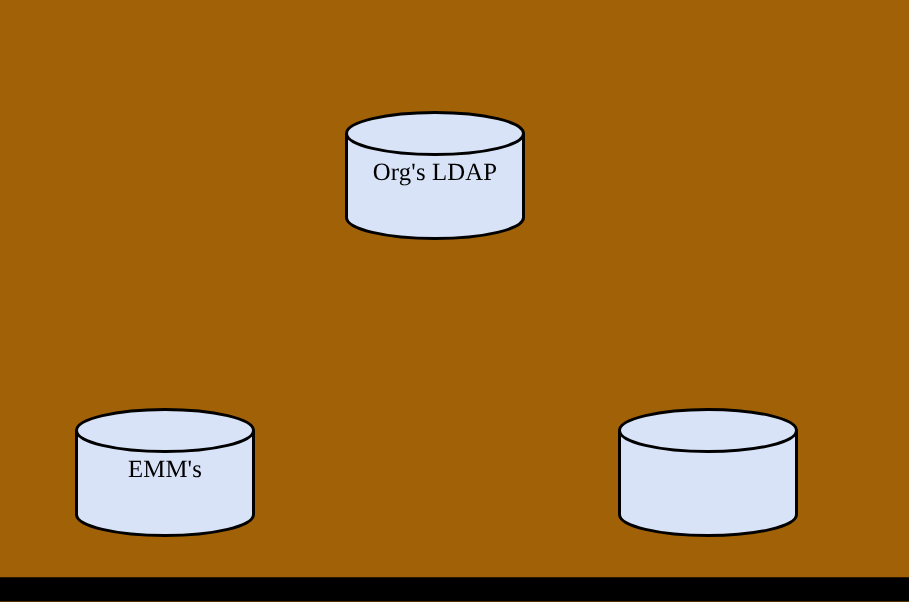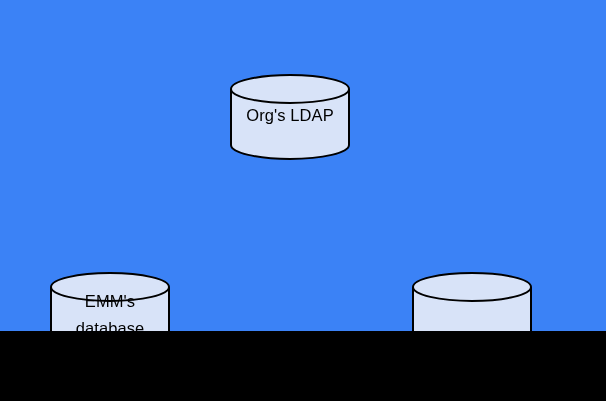--- a/index.html
+++ b/index.html
@@ -3,24 +3,24 @@
 <meta charset="utf-8">
 <style>
   html, body {
     margin: 0;
     padding: 0;
     background: #000000;
   }
   .stage {
     position: relative;
     width: 606px;
-    height: 331px;
-    background: #3b82f6;
+    height: 385px;
+    background: #a16207;
     overflow: hidden;
-    font-family: Liberation Sans, sans-serif;
+    font-family: Liberation Serif, serif;
   }
   .node-svg {
     position: absolute;
     width: 120px;
     height: 86px;
     display: block;
   }
   .cyl {
     stroke: #000000;
     stroke-width: 2;
@@ -33,21 +33,21 @@
     font-size: 16.5px;
     line-height: 28px;
     letter-spacing: 0.1px;
     pointer-events: none;
   }
   
   #svg-ldap   { left: 230px; top: 74px; }
   #label-ldap { left: 230px; top: 101px; }
   
   #svg-emm    { left: 50px; top: 272px; }
-  #label-emm  { left: 50px; top: 288px; line-height: 27px; }
+  #label-emm  { left: 50px; top: 299px; line-height: 27px; }
   
   #svg-google   { left: 412px; top: 272px; }
   #label-google { left: 412px; top: 313px; }
 </style>
 </head>
 <body>
 
 <div class="stage">
 
   <svg id="svg-ldap" class="node-svg" viewBox="0 0 120 86">
@@ -57,21 +57,20 @@
   <div id="label-ldap" class="node-label">
     <div>Org's LDAP</div>
   </div>
 
   <svg id="svg-emm" class="node-svg" viewBox="0 0 120 86">
     <path class="cyl" d="M 1 15 L 1 71 A 59 14 0 0 0 119 71 L 119 15" fill="#d8e3f8"></path>
     <ellipse class="cyl" cx="60" cy="15" rx="59" ry="14" fill="#d8e3f8"></ellipse>
   </svg>
   <div id="label-emm" class="node-label">
     <div>EMM's</div>
-    <div>database</div>
   </div>
 
   <svg id="svg-google" class="node-svg" viewBox="0 0 120 86">
     <path class="cyl" d="M 1 15 L 1 71 A 59 14 0 0 0 119 71 L 119 15" fill="#d8e3f8"></path>
     <ellipse class="cyl" cx="60" cy="15" rx="59" ry="14" fill="#d8e3f8"></ellipse>
   </svg>
 
 </div>
 
 </body></html>

